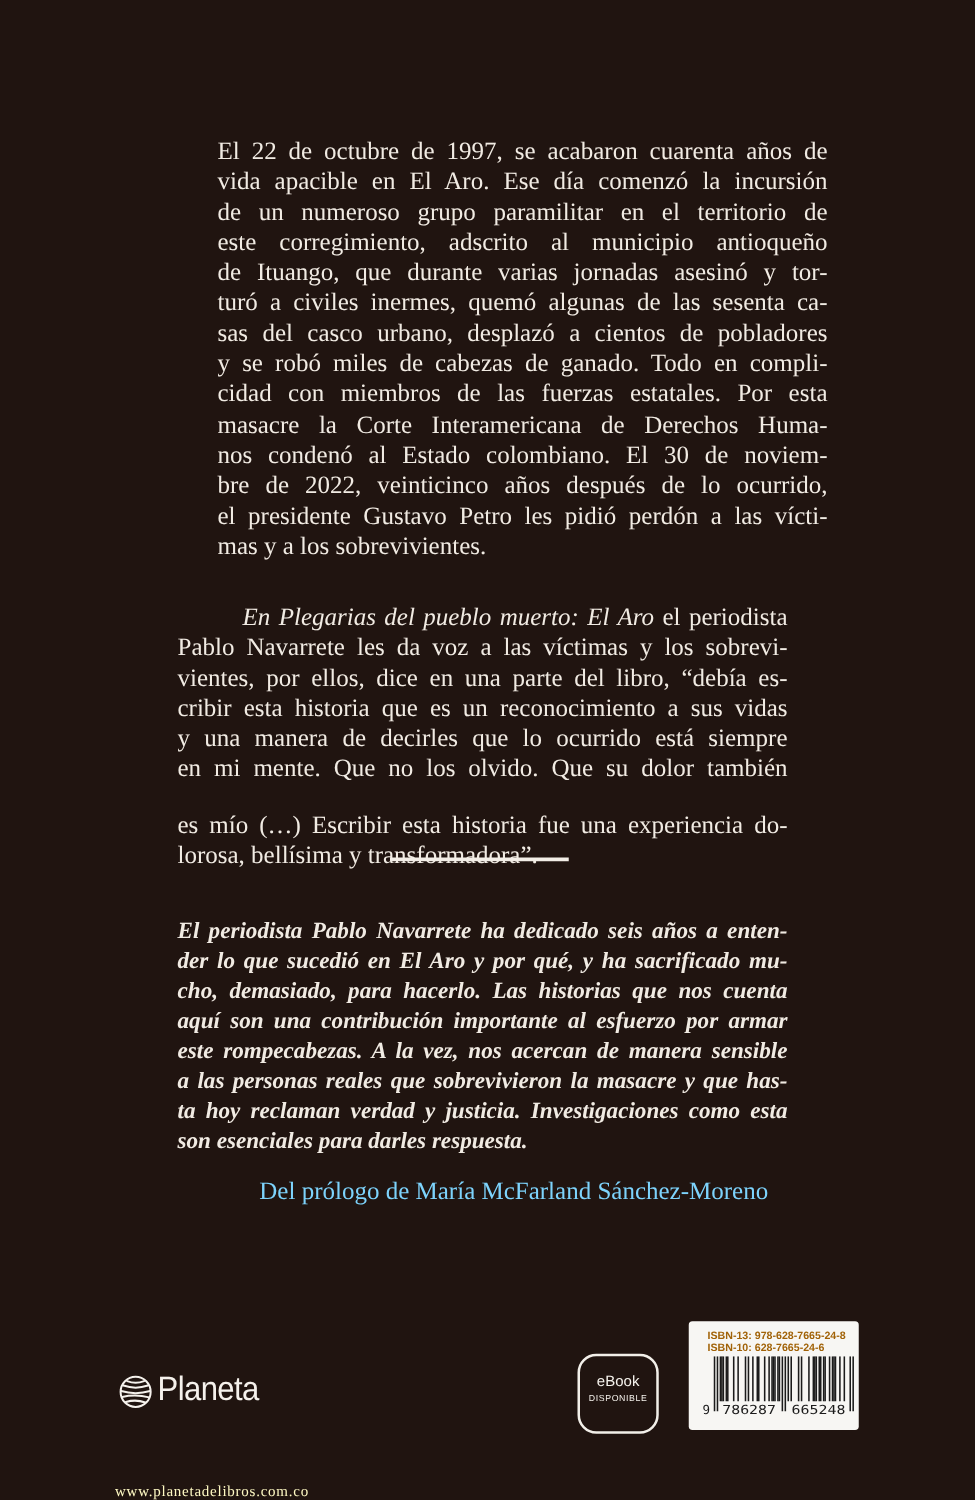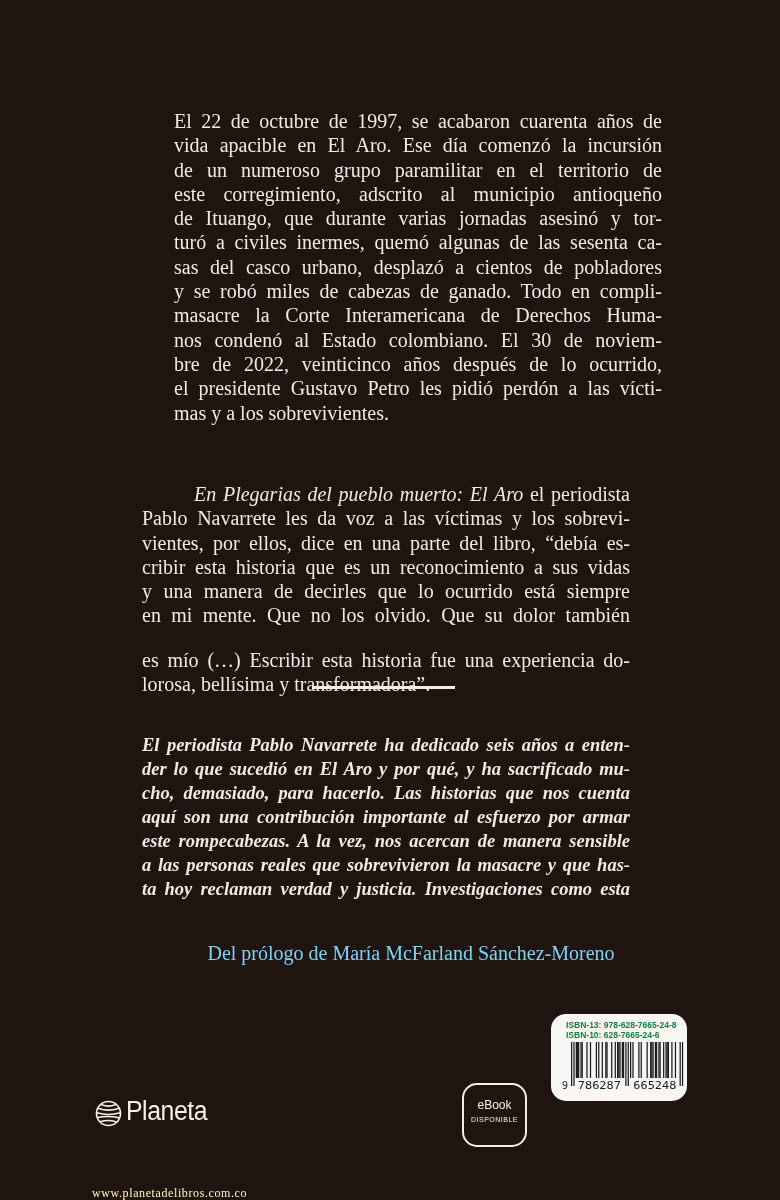--- a/index.html
+++ b/index.html
@@ -92,26 +92,26 @@
     box-sizing: border-box;
     text-align: center;
     font-family: "Liberation Sans", sans-serif;
     color: #f5f2ec;
   }
   .ebook-title { font-size: 12px; margin-top: 10px; line-height: 20px; }
   .ebook-sub { font-size: 7px; letter-spacing: 0.5px; margin-top: 1px; }
   .barcode-box {
     position: absolute;
     left: 551px;
-    top: 1014px;
+    top: 1057px;
     width: 136px;
     height: 87px;
     background: #f7f6f3;
-    border-radius: 15px;
-    color: #15803d;
+    border-radius: 3px;
+    color: #a16207;
   }
   .isbn-line {
     font-family: "Liberation Sans", sans-serif;
     font-size: 8.5px;
     font-weight: bold;
     line-height: 10px;
     padding-left: 15px;
     white-space: nowrap;
   }
   .isbn-line:first-child { padding-top: 6px; }
@@ -124,20 +124,21 @@
 
   <div class="para" id="para-1">
       <div class="line" style="word-spacing: 4.54063px;"><span class="ln">El 22 de octubre de 1997, se acabaron cuarenta años de</span></div>
       <div class="line" style="word-spacing: 6.21354px;"><span class="ln">vida apacible en El Aro. Ese día comenzó la incursión</span></div>
       <div class="line" style="word-spacing: 9.07227px;"><span class="ln">de un numeroso grupo paramilitar en el territorio de</span></div>
       <div class="line" style="word-spacing: 13.4px;"><span class="ln">este corregimiento, adscrito al municipio antioqueño</span></div>
       <div class="line" style="word-spacing: 7.66406px;"><span class="ln">de Ituango, que durante varias jornadas asesinó y tor-</span></div>
       <div class="line" style="word-spacing: 4.73264px;"><span class="ln">turó a civiles inermes, quemó algunas de las sesenta ca-</span></div>
       <div class="line" style="word-spacing: 6.50391px;"><span class="ln">sas del casco urbano, desplazó a cientos de pobladores</span></div>
       <div class="line" style="word-spacing: 4.7125px;"><span class="ln">y se robó miles de cabezas de ganado. Todo en compli-</span></div>
+      <div class="line" style="word-spacing: 8.16992px;"><span class="ln">cidad con miembros de las fuerzas estatales. Por esta</span></div>
       <div class="line" style="word-spacing: 10.6302px;"><span class="ln">masacre la Corte Interamericana de Derechos Huma-</span></div>
       <div class="line" style="word-spacing: 7.60742px;"><span class="ln">nos condenó al Estado colombiano. El 30 de noviem-</span></div>
       <div class="line" style="word-spacing: 7.81836px;"><span class="ln">bre de 2022, veinticinco años después de lo ocurrido,</span></div>
       <div class="line" style="word-spacing: 5.03646px;"><span class="ln">el presidente Gustavo Petro les pidió perdón a las vícti-</span></div>
       <div class="line flush"><span class="ln">mas y a los sobrevivientes.</span></div>
     </div>
 
   <div class="para" id="para-2">
     <div class="line indent" style="word-spacing: 1.72852px; margin-top: 24px;">
       <span class="ln"><span class="it">En Plegarias del pueblo muerto: El Aro</span> <span>el periodista</span></span>
@@ -156,20 +157,21 @@
   <div class="divider"></div>
 
   <div class="para" id="quote-para">
       <div class="line" style="word-spacing: 2.77778px;"><span class="ln">El periodista Pablo Navarrete ha dedicado seis años a enten-</span></div>
       <div class="line" style="word-spacing: 2.33053px;"><span class="ln">der lo que sucedió en El Aro y por qué, y ha sacrificado mu-</span></div>
       <div class="line" style="word-spacing: 4.5293px;"><span class="ln">cho, demasiado, para hacerlo. Las historias que nos cuenta</span></div>
       <div class="line" style="word-spacing: 3.56055px;"><span class="ln">aquí son una contribución importante al esfuerzo por armar</span></div>
       <div class="line" style="word-spacing: 3.19965px;"><span class="ln">este rompecabezas. A la vez, nos acercan de manera sensible</span></div>
       <div class="line" style="word-spacing: 2.0375px;"><span class="ln">a las personas reales que sobrevivieron la masacre y que has-</span></div>
       <div class="line" style="word-spacing: 3.51367px;"><span class="ln">ta hoy reclaman verdad y justicia. Investigaciones como esta</span></div>
+      <div class="line flush"><span class="ln">son esenciales para darles respuesta.</span></div>
     </div>
 
   <div class="attribution">Del prólogo de María McFarland Sánchez-Moreno</div>
 
   <div class="logo-lockup">
     <svg class="logo-globe" width="27" height="27" viewBox="0 0 40 40" fill="none" stroke="#f5f1ec" stroke-width="2.4" stroke-linecap="round">
       <circle cx="20" cy="20" r="17.8"></circle>
       <path d="M10,7.2 Q20,11 30,7.2"></path>
       <path d="M5.5,12.5 Q20,17.5 34.5,12.5"></path>
       <path d="M2.8,19 Q20,24 37.2,19"></path>

